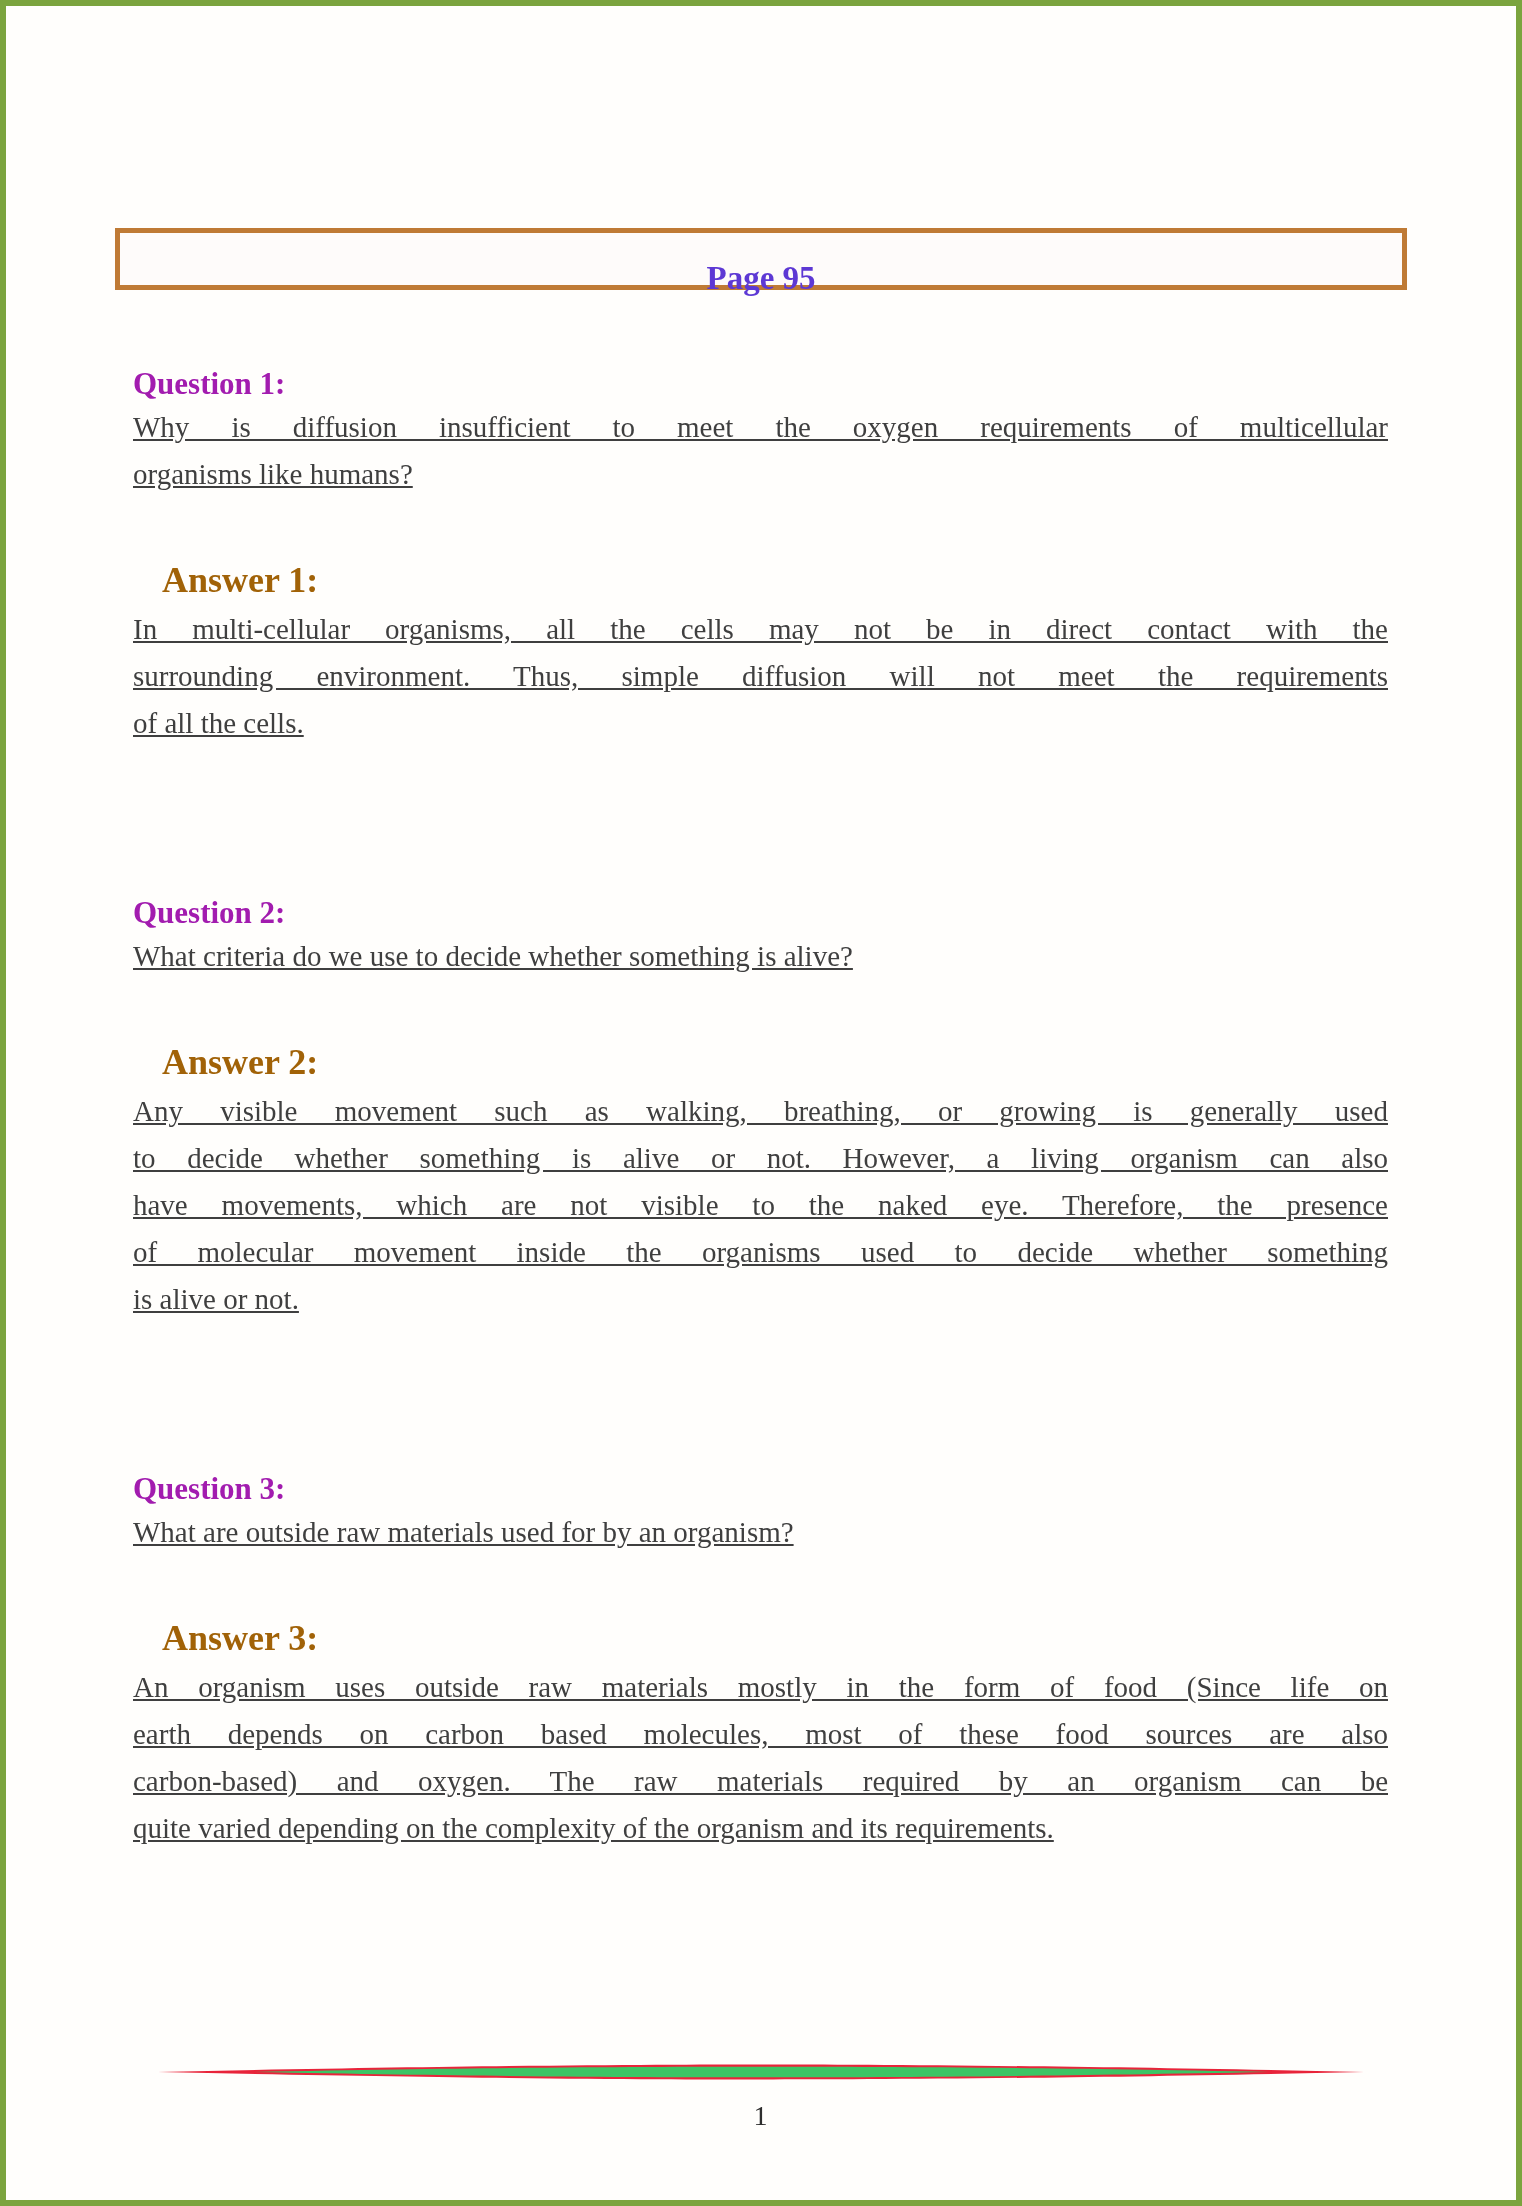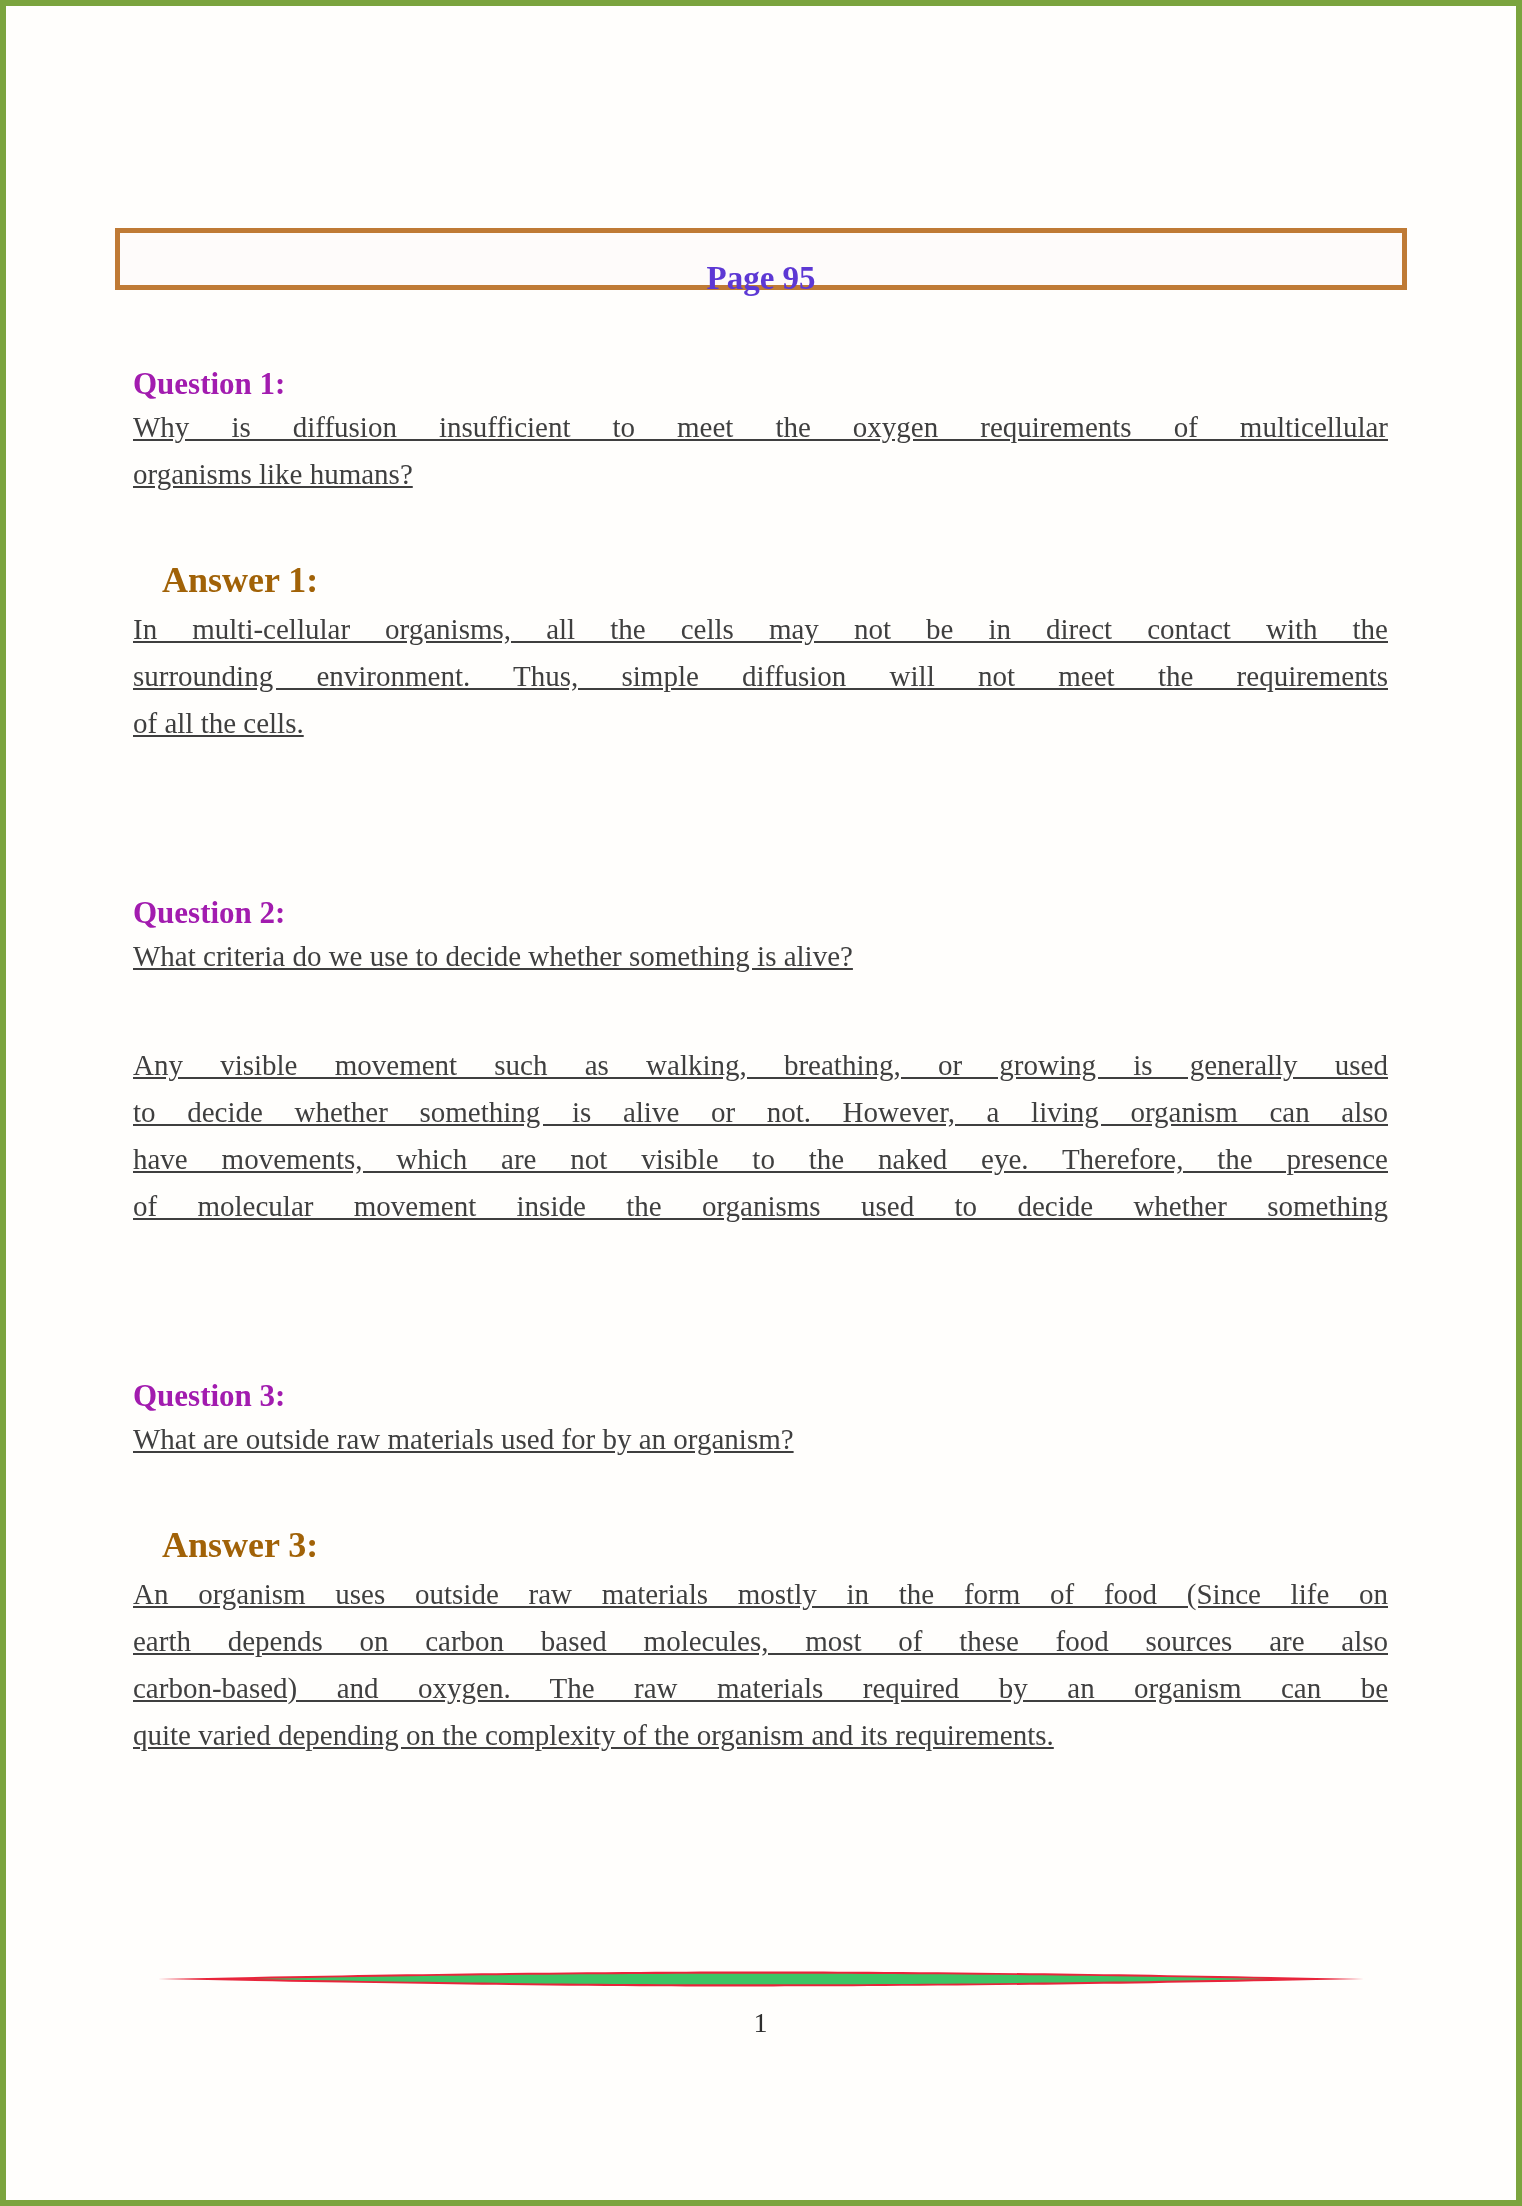--- a/index.html
+++ b/index.html
@@ -75,25 +75,27 @@
           </div>
       </div>
     </div>
 
     <div class="qa-section">
       <div class="question-label">Question 2:</div>
       <div class="para">
           <div class="jline last">What criteria do we use to decide whether something is alive?</div>
         </div>
       <div class="answer-wrap">
+        <div class="answer-label">Answer 2:</div>
         <div class="para">
             <div class="jline">Any visible movement such as walking, breathing, or growing is generally used</div>
             <div class="jline">to decide whether something is alive or not. However, a living organism can also</div>
             <div class="jline">have movements, which are not visible to the naked eye. Therefore, the presence</div>
             <div class="jline">of molecular movement inside the organisms used to decide whether something</div>
+            <div class="jline last">is alive or not.</div>
           </div>
       </div>
     </div>
 
     <div class="qa-section">
       <div class="question-label">Question 3:</div>
       <div class="para">
           <div class="jline last">What are outside raw materials used for by an organism?</div>
         </div>
       <div class="answer-wrap">

